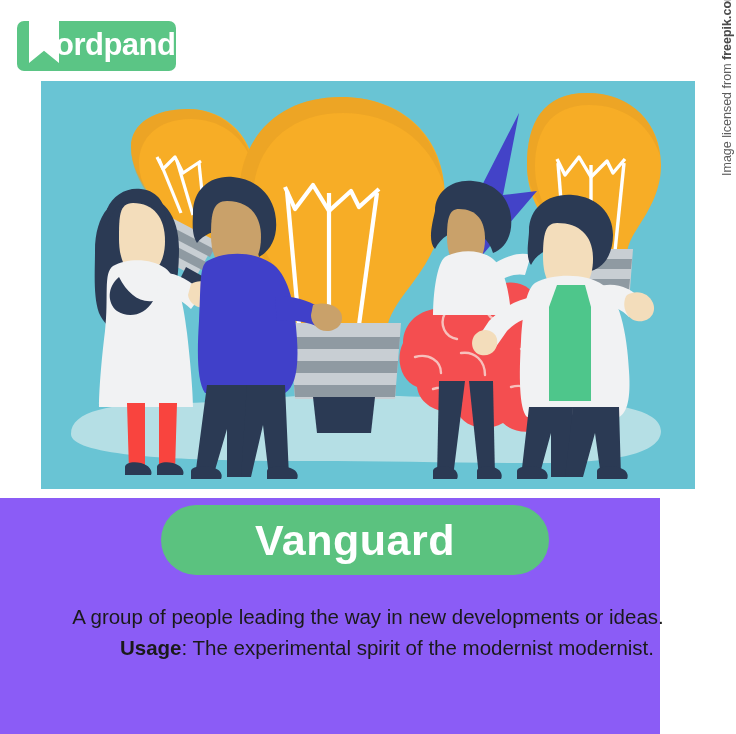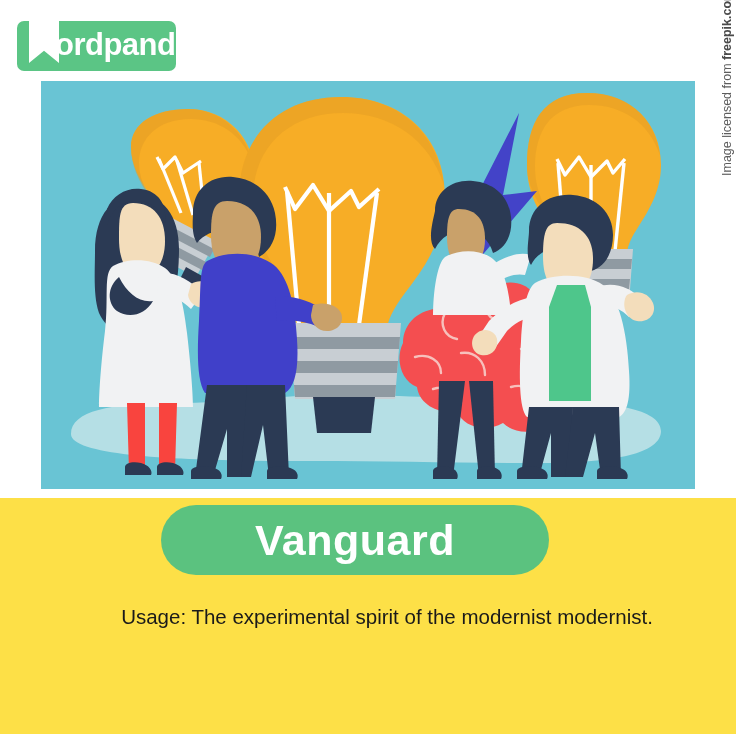--- a/index.html
+++ b/index.html
@@ -73,23 +73,23 @@
     white-space: nowrap;
     font-family: "Liberation Sans", sans-serif;
   }
   #attribution .src { font-weight: bold; color: #4a4a4a; }
 
   
   #bottom-panel {
     position: absolute;
     left: 0;
     top: 498px;
-    width: 736px;
+    width: 660px;
     height: 236px;
-    background: #fde047;
+    background: #8b5cf6;
   }
   #word-pill {
     position: absolute;
     left: 161px;
     top: 7px;
     width: 388px;
     height: 70px;
     background: #5bc27f;
     border-radius: 35px;
     display: flex;
@@ -109,21 +109,21 @@
     top: 103px;
     width: 736px;
     text-align: center;
     color: #1a1a1a;
     font-size: 20.5px;
     line-height: 31px;
     font-family: "Liberation Sans", sans-serif;
   }
   #definition-line { display: block; }
   #usage-line { display: block; }
-  #usage-label { font-weight: normal; margin-left: 38px; }
+  #usage-label { font-weight: bold; margin-left: 38px; }
 </style>
 </head>
 <body>
 
 <div id="logo">
   <div id="logo-bookmark"></div>
   <div id="logo-text">ordpandit</div>
 </div>
 
 <div id="illustration">
@@ -296,15 +296,16 @@
 
 <div id="attribution">
   <span>Image licensed from </span><span class="src">freepik.com</span>
 </div>
 
 <div id="bottom-panel">
   <div id="word-pill">
     <span id="word-title">Vanguard</span>
   </div>
   <div id="definition-block">
+    <span id="definition-line">A group of people leading the way in new developments or ideas.</span>
     <span id="usage-line"><span id="usage-label">Usage</span><span>: </span><span>The experimental spirit of the modernist modernist.</span></span>
   </div>
 </div>
 
 </body></html>

